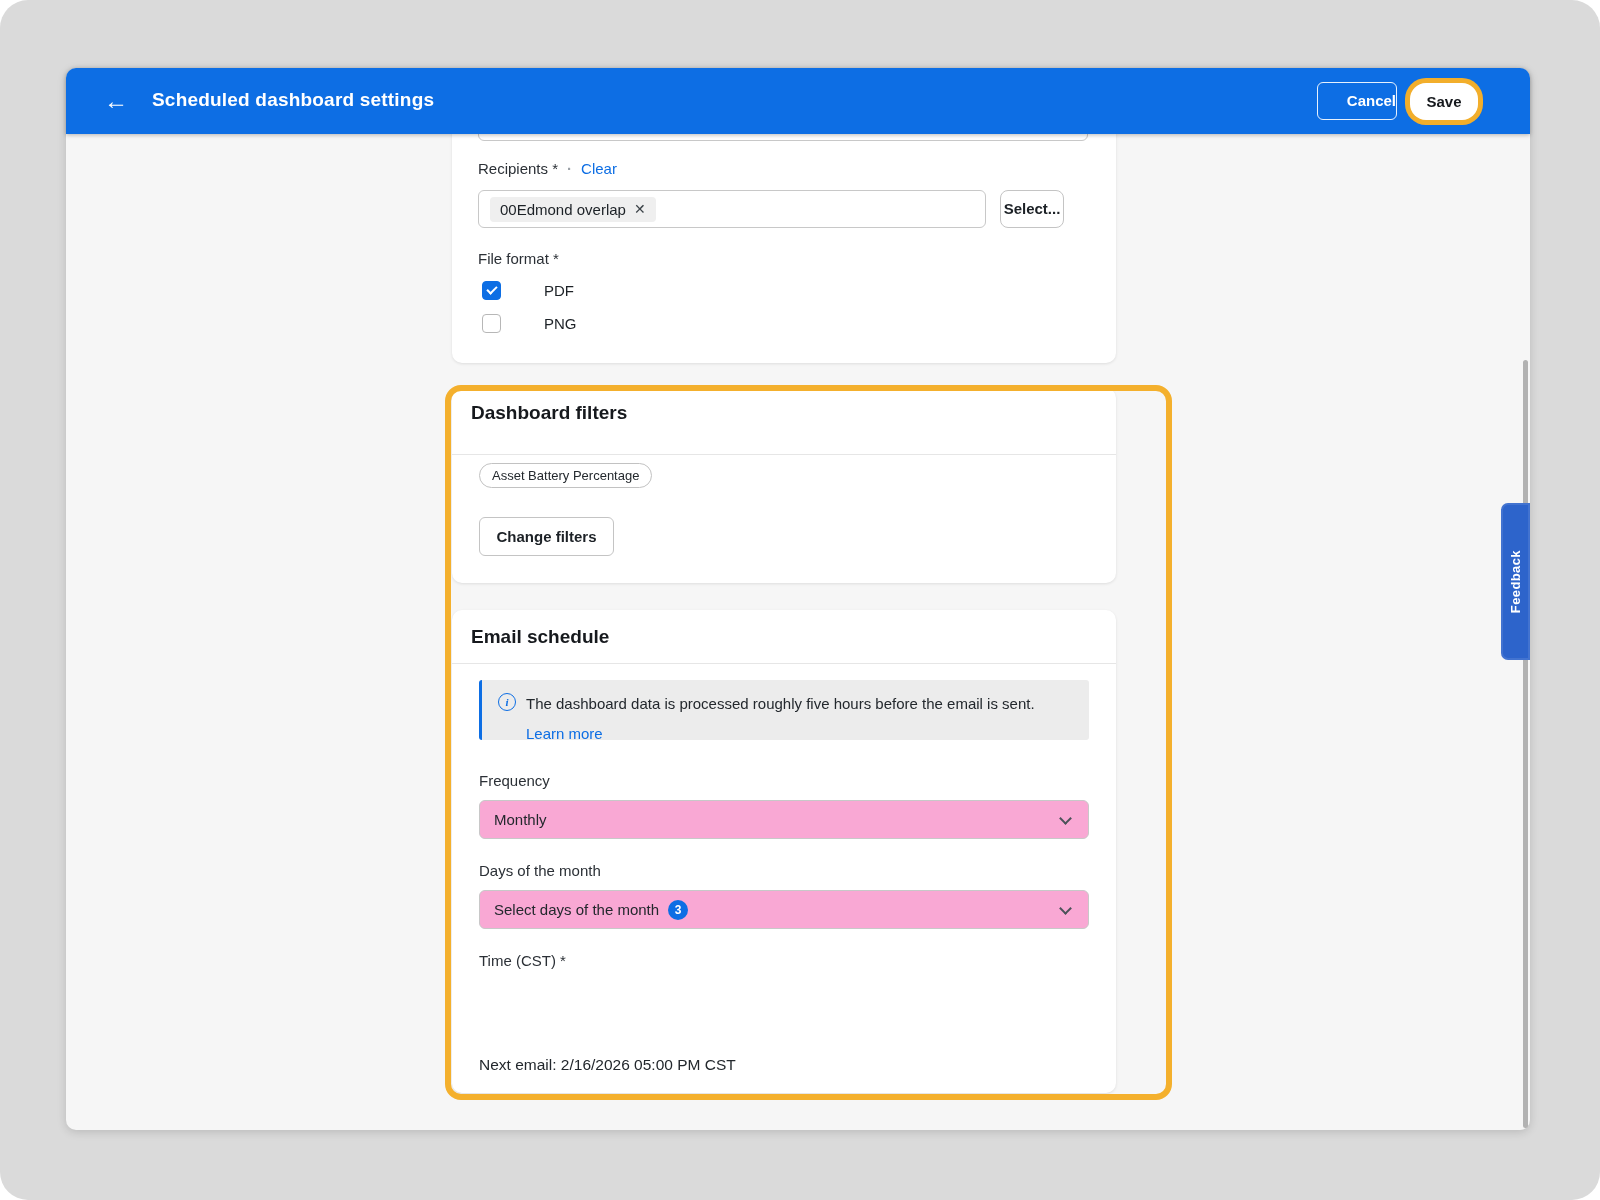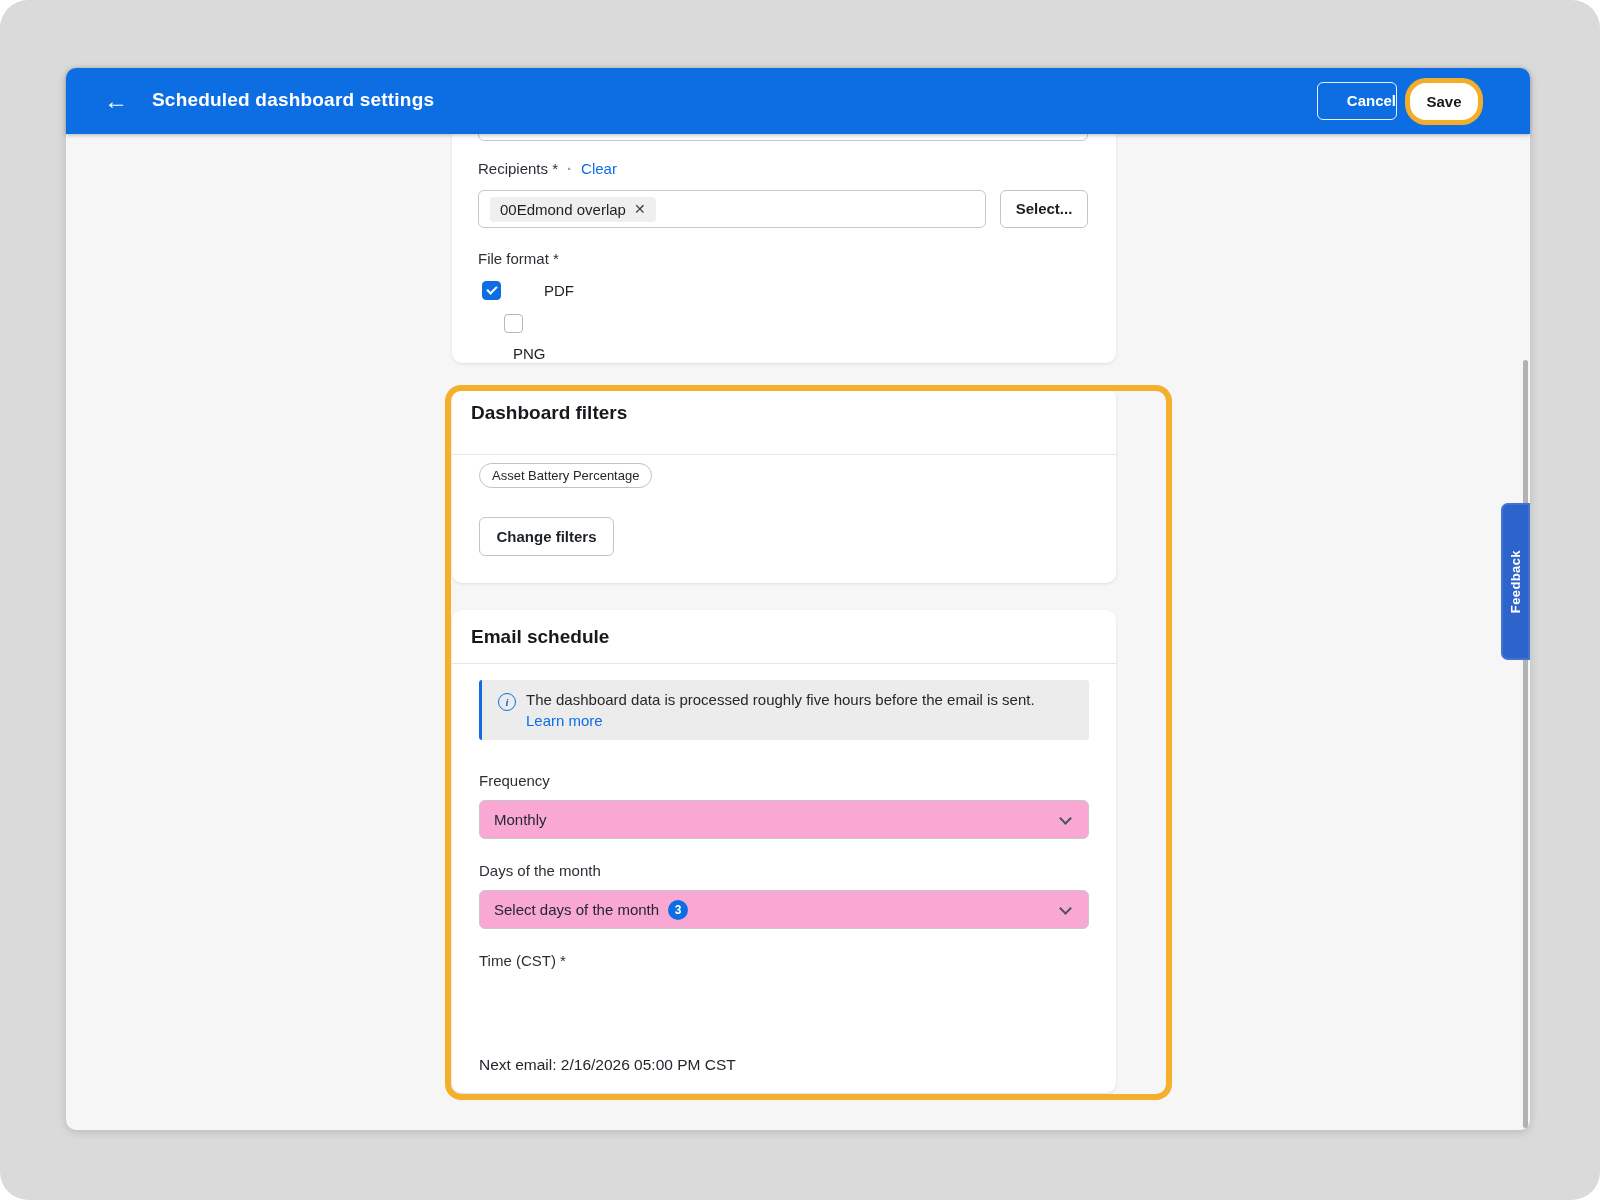--- a/index.html
+++ b/index.html
@@ -38,41 +38,41 @@
 
   
   .partial-input { left:26px; top:13px; width:610px; height:40px; }
   .recipients-row { position:absolute; left:26px; top:72px; display:flex; align-items:center; gap:9px; font-size:15px; }
   .recipients-label { color:#2b3036; }
   .dot-sep { color:#9aa0a6; font-weight:bold; }
   .link { color:#0d6ee4; cursor:pointer; }
   .recipients-input { left:26px; top:102px; width:508px; height:38px; display:flex; align-items:center; padding-left:11px; }
   .chip { display:inline-flex; align-items:center; gap:8px; background:#efefef; border-radius:4px; padding:4px 10px; font-size:15px; color:#1c2126; }
   .chip-x { font-size:14px; color:#3c4348; cursor:pointer; }
-  .btn-select { left:548px; top:102px; width:88px; height:38px; line-height:36px; }
+  .btn-select { left:548px; top:102px; width:64px; height:38px; line-height:36px;border-radius:8px; }
   .fileformat-label { left:26px; top:162px; }
   .check-row { position:absolute; left:30px; display:flex; align-items:center; gap:12px; }
-  .pdf-row { top:193px; } .png-row { top:226px;flex-direction:column; }
+  .pdf-row { top:193px; } .png-row { top:226px; }
   .checkbox { width:19px; height:19px; border-radius:4px; border:1px solid #b7b7b7; background:#fff; position:relative; cursor:pointer; }
   .checkbox.checked { background:#0d6ee4; border-color:#0d6ee4; }
   .checkmark { position:absolute; left:4px; top:4px; width:10px; height:6px; border-left:2px solid #fff; border-bottom:2px solid #fff; transform:rotate(-45deg); }
   .check-label { font-size:15px; color:#1c2126;margin-left:31px; }
 
   
   .card2 .card-title { top:14px; }
   .card2 .card-divider { top:66px; }
   .filter-chip { position:absolute; left:27px; top:75px; height:25px; border:1px solid #c2c2c2; border-radius:13px; background:#fff; display:inline-flex; align-items:center; padding:0 12px; font-size:13px; color:#24292e; }
   .btn-change { left:27px; top:129px; width:135px; height:39px; line-height:37px; }
 
   
   .card3 .card-title { top:16px; }
   .card3 .card-divider { top:53px; }
   .info-banner { position:absolute; left:27px; top:70px; width:610px; height:60px; background:#ececec; border-left:3px solid #0d6ee4; border-radius:3px; }
   .info-icon { position:absolute; left:16px; top:13px; width:18px; height:18px; border:1.6px solid #0d6ee4; border-radius:50%; color:#0d6ee4; font-size:11px; font-weight:bold; font-style:italic; display:flex; align-items:center; justify-content:center; font-family:"Liberation Serif", serif; }
-  .info-text { position:absolute; left:44px; top:9px; width:540px; font-size:15px; line-height:21px; color:#23282d; }
+  .info-text { position:absolute; left:44px; top:9px; width:540px; font-size:15px; line-height:30px; color:#23282d; }
   .freq-label { left:27px; top:162px; }
   .freq-select { top:190px; }
   .days-label { left:27px; top:252px; }
   .days-select { top:280px; }
   .badge { display:inline-flex; align-items:center; justify-content:center; width:20px; height:20px; margin-left:9px; border-radius:50%; background:#0d6ee4; color:#fff; font-size:12px; font-weight:bold; }
   .time-label { left:27px; top:342px; }
   .time-select { top:370px; }
   .clock-icon { margin-right:11px; display:inline-flex; }
   .next-email { position:absolute; left:27px; top:446px; font-size:15.5px; color:#23282d; }
 

